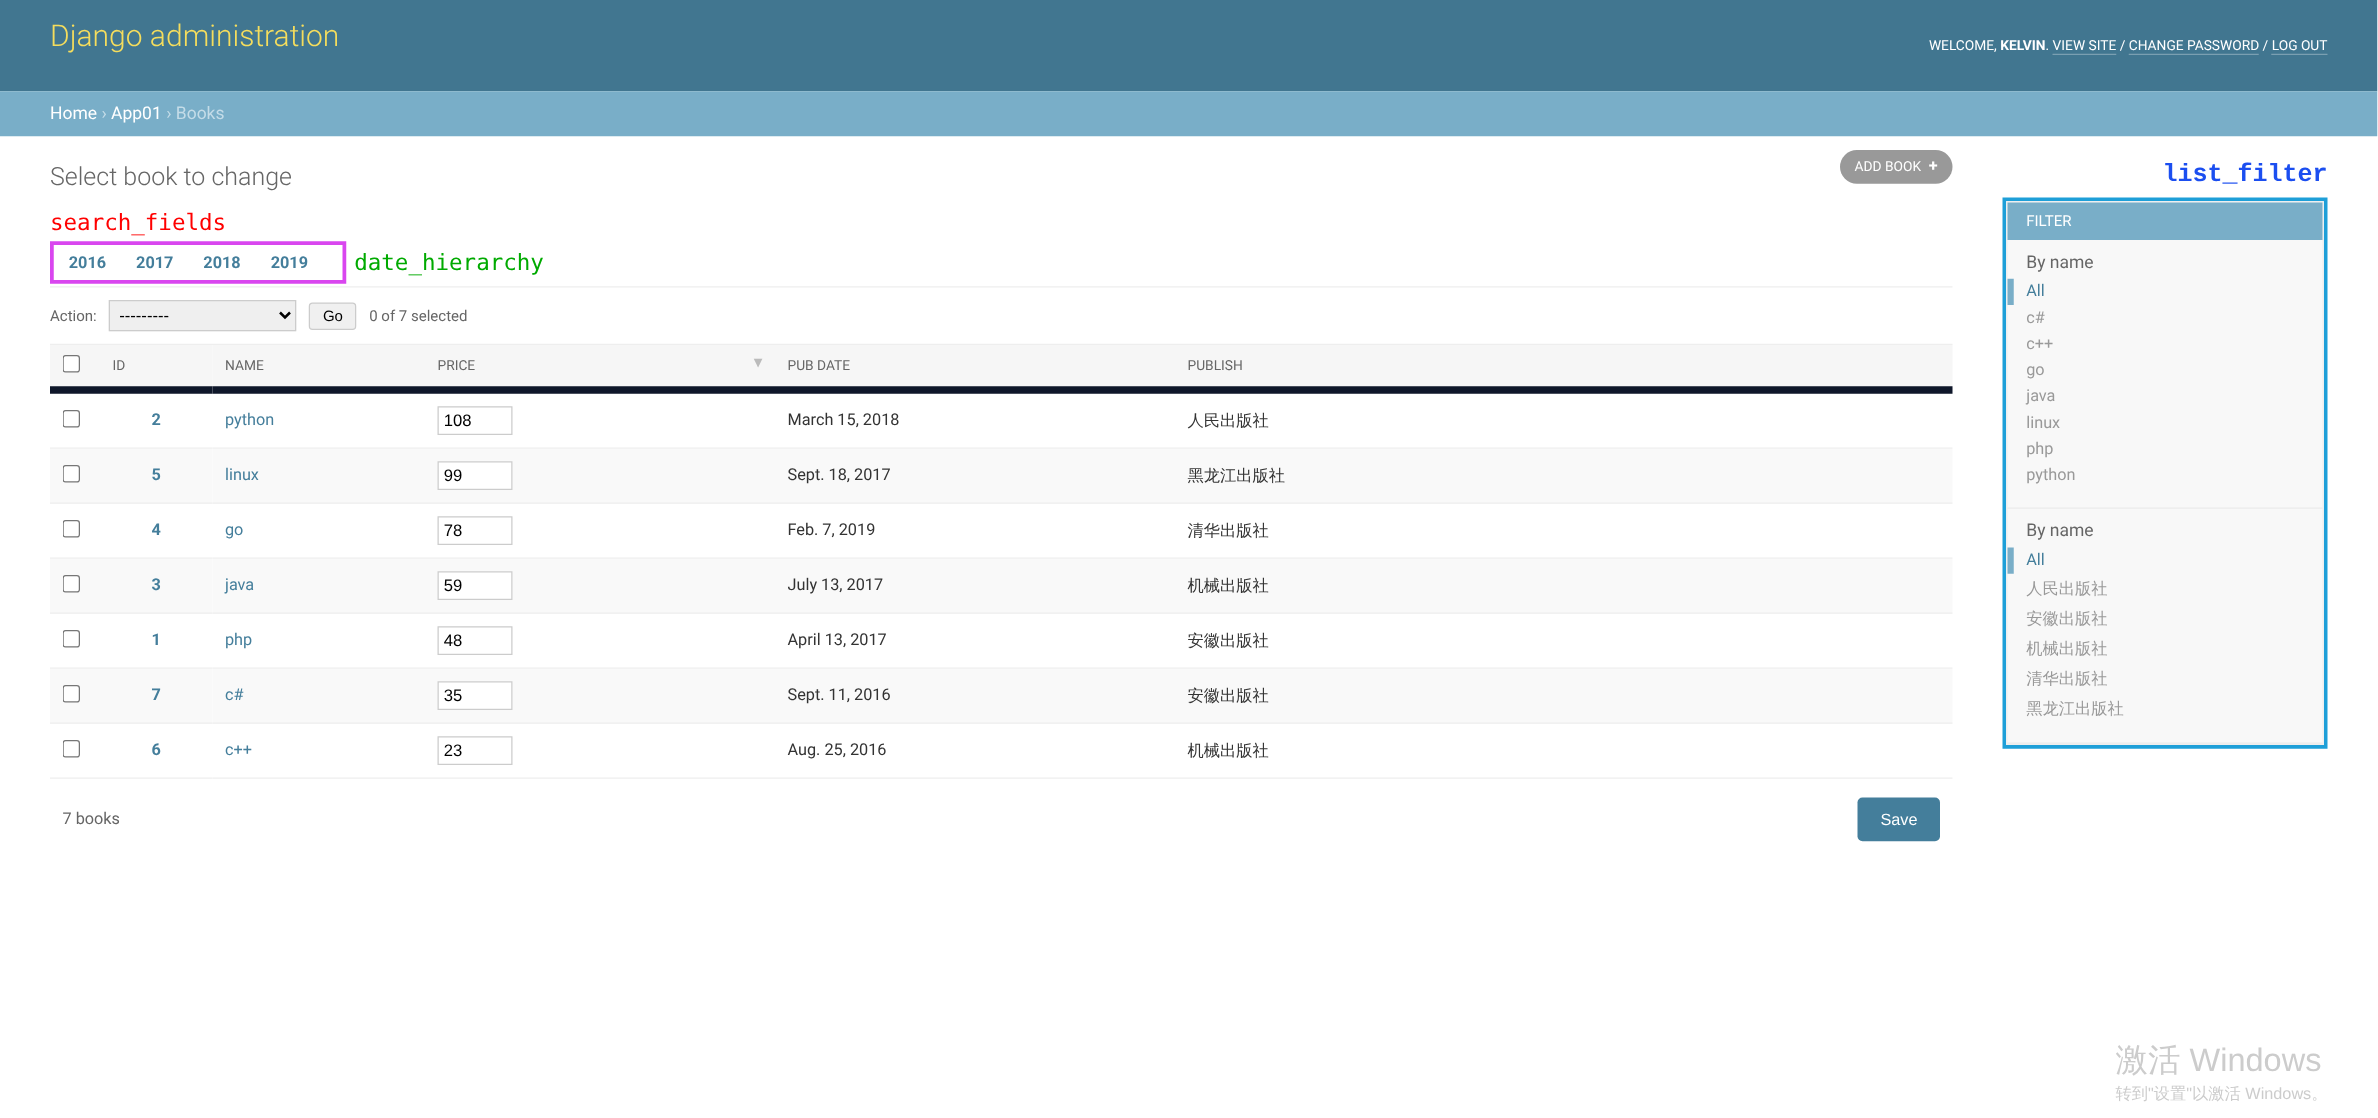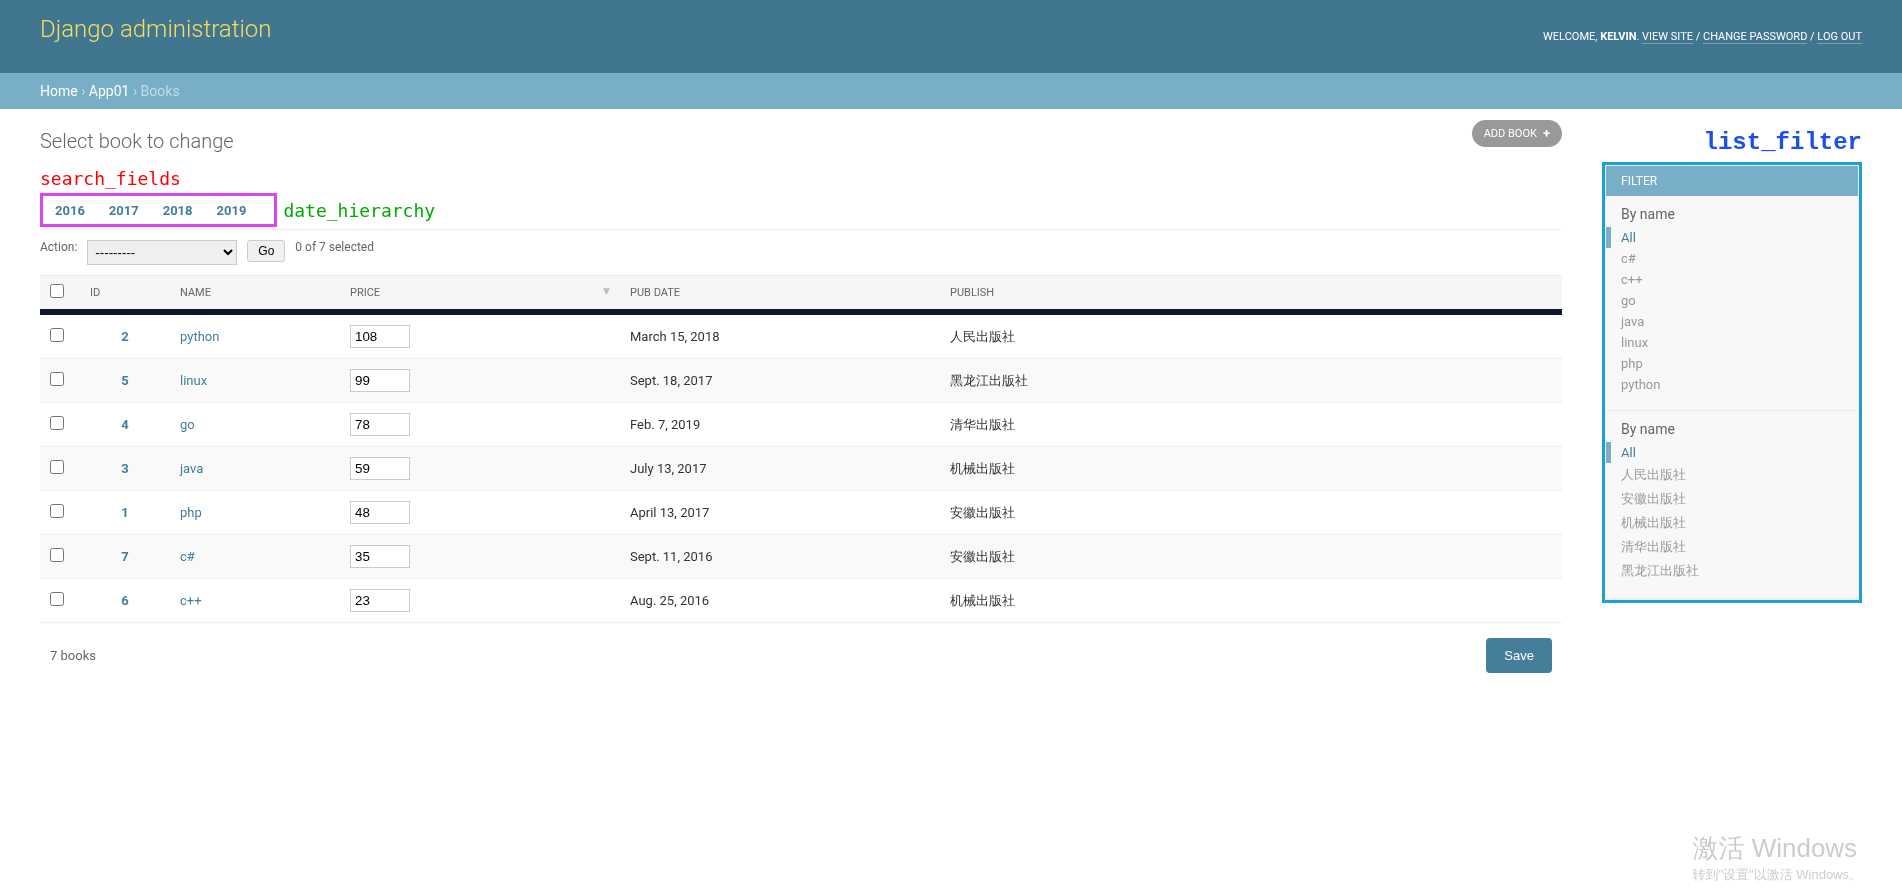--- a/index.html
+++ b/index.html
@@ -25,21 +25,21 @@
 .addlink .plus { font-weight: bold; font-size: 13px; }
 
 #toolbar { background: #f8f8f8; border: 1px solid #eee; padding: 8px 10px; margin-bottom: 0; display: flex; align-items: center; gap: 8px; }
 #searchbar { border: 1px solid #ccc; padding: 4px 8px; font-size: 13px; width: 320px; height: 24px; }
 #toolbar input[type=submit] { padding: 4px 10px; border: 1px solid #ccc; background: #f0f0f0; border-radius: 3px; font-size: 13px; cursor: pointer; }
 .search-icon { width: 16px; height: 16px; }
 
 .xfull { padding: 8px 0; border-bottom: 1px solid #eee; }
 .xfull a { font-size: 13px; font-weight: bold; color: #447e9b; margin-right: 16px; padding: 2px 4px; }
 
-.actions { padding: 10px 0; border-bottom: 1px solid #eee; display: flex; align-items: flex-start; gap: 10px; font-size: 12px; color: #666; }
+.actions { padding: 10px 0; border-bottom: 1px solid #eee; display: flex; align-items: center; gap: 10px; font-size: 12px; color: #666; }
 .actions label { color: #666; }
 .actions select { border: 1px solid #ccc; padding: 3px; min-width: 150px; }
 .actions button { padding: 3px 10px; border: 1px solid #ccc; background: #f0f0f0; border-radius: 3px; font-size: 12px; cursor: pointer; }
 
 table { width: 100%; border-collapse: collapse; }
 thead th { background: #f6f6f6; text-align: left; font-size: 11px; color: #666; font-weight: 400; padding: 8px 10px; border-bottom: 6px solid #0f172a; text-transform: uppercase; }
 tbody td, tbody th { padding: 10px; border-bottom: 1px solid #eee; font-size: 13px; vertical-align: middle; }
 tbody tr:nth-child(even) { background: #f9f9f9; }
 tbody a { color: #447e9b; }
 input[type=checkbox] { width: 14px; height: 14px; }
@@ -55,21 +55,21 @@
 #changelist-filter li { font-size: 13px; padding: 3px 0; }
 #changelist-filter li a { color: #999; }
 #changelist-filter li.selected { border-left: 5px solid #79aec8; padding-left: 10px; margin-left: -15px; }
 #changelist-filter li.selected a { color: #447e9b; }
 
 .annotation-red { border: 3px solid #f00; display: inline-block; padding: 2px; }
 .annotation-green { border: 3px solid #d946ef; display: inline-block; }
 .annotation-blue { border: 3px solid #1e9fd8; }
 .label-red { color: #f00; font-family: "SimSun", monospace; font-size: 18px; }
 .label-green { color: #0a0; font-family: "SimSun", monospace; font-size: 18px; }
-.label-blue { color: #1b4ef0; font-family: "Courier New", monospace; font-size: 24px; font-weight: bold; text-align: right; margin-bottom: 6px; }
+.label-blue { color: #1b4ef0; font-family: "Courier New", monospace; font-size: 20px; font-weight: bold; text-align: right; margin-bottom: 6px; }
 
 .watermark { position: fixed; bottom: 10px; right: 40px; text-align: left; color: #ccc; font-family: "Microsoft YaHei", sans-serif; pointer-events: none; }
 .watermark .w1 { font-size: 26px; }
 .watermark .w2 { font-size: 13px; }
 .col-chk { width: 40px; }
 .col-id { width: 90px; }
 .col-name { width: 170px; }
 .col-price { width: 280px; }
 .col-pub { width: 320px; }
 .sort-tri { color:#bbb; font-size:9px; margin-left:6px; }

